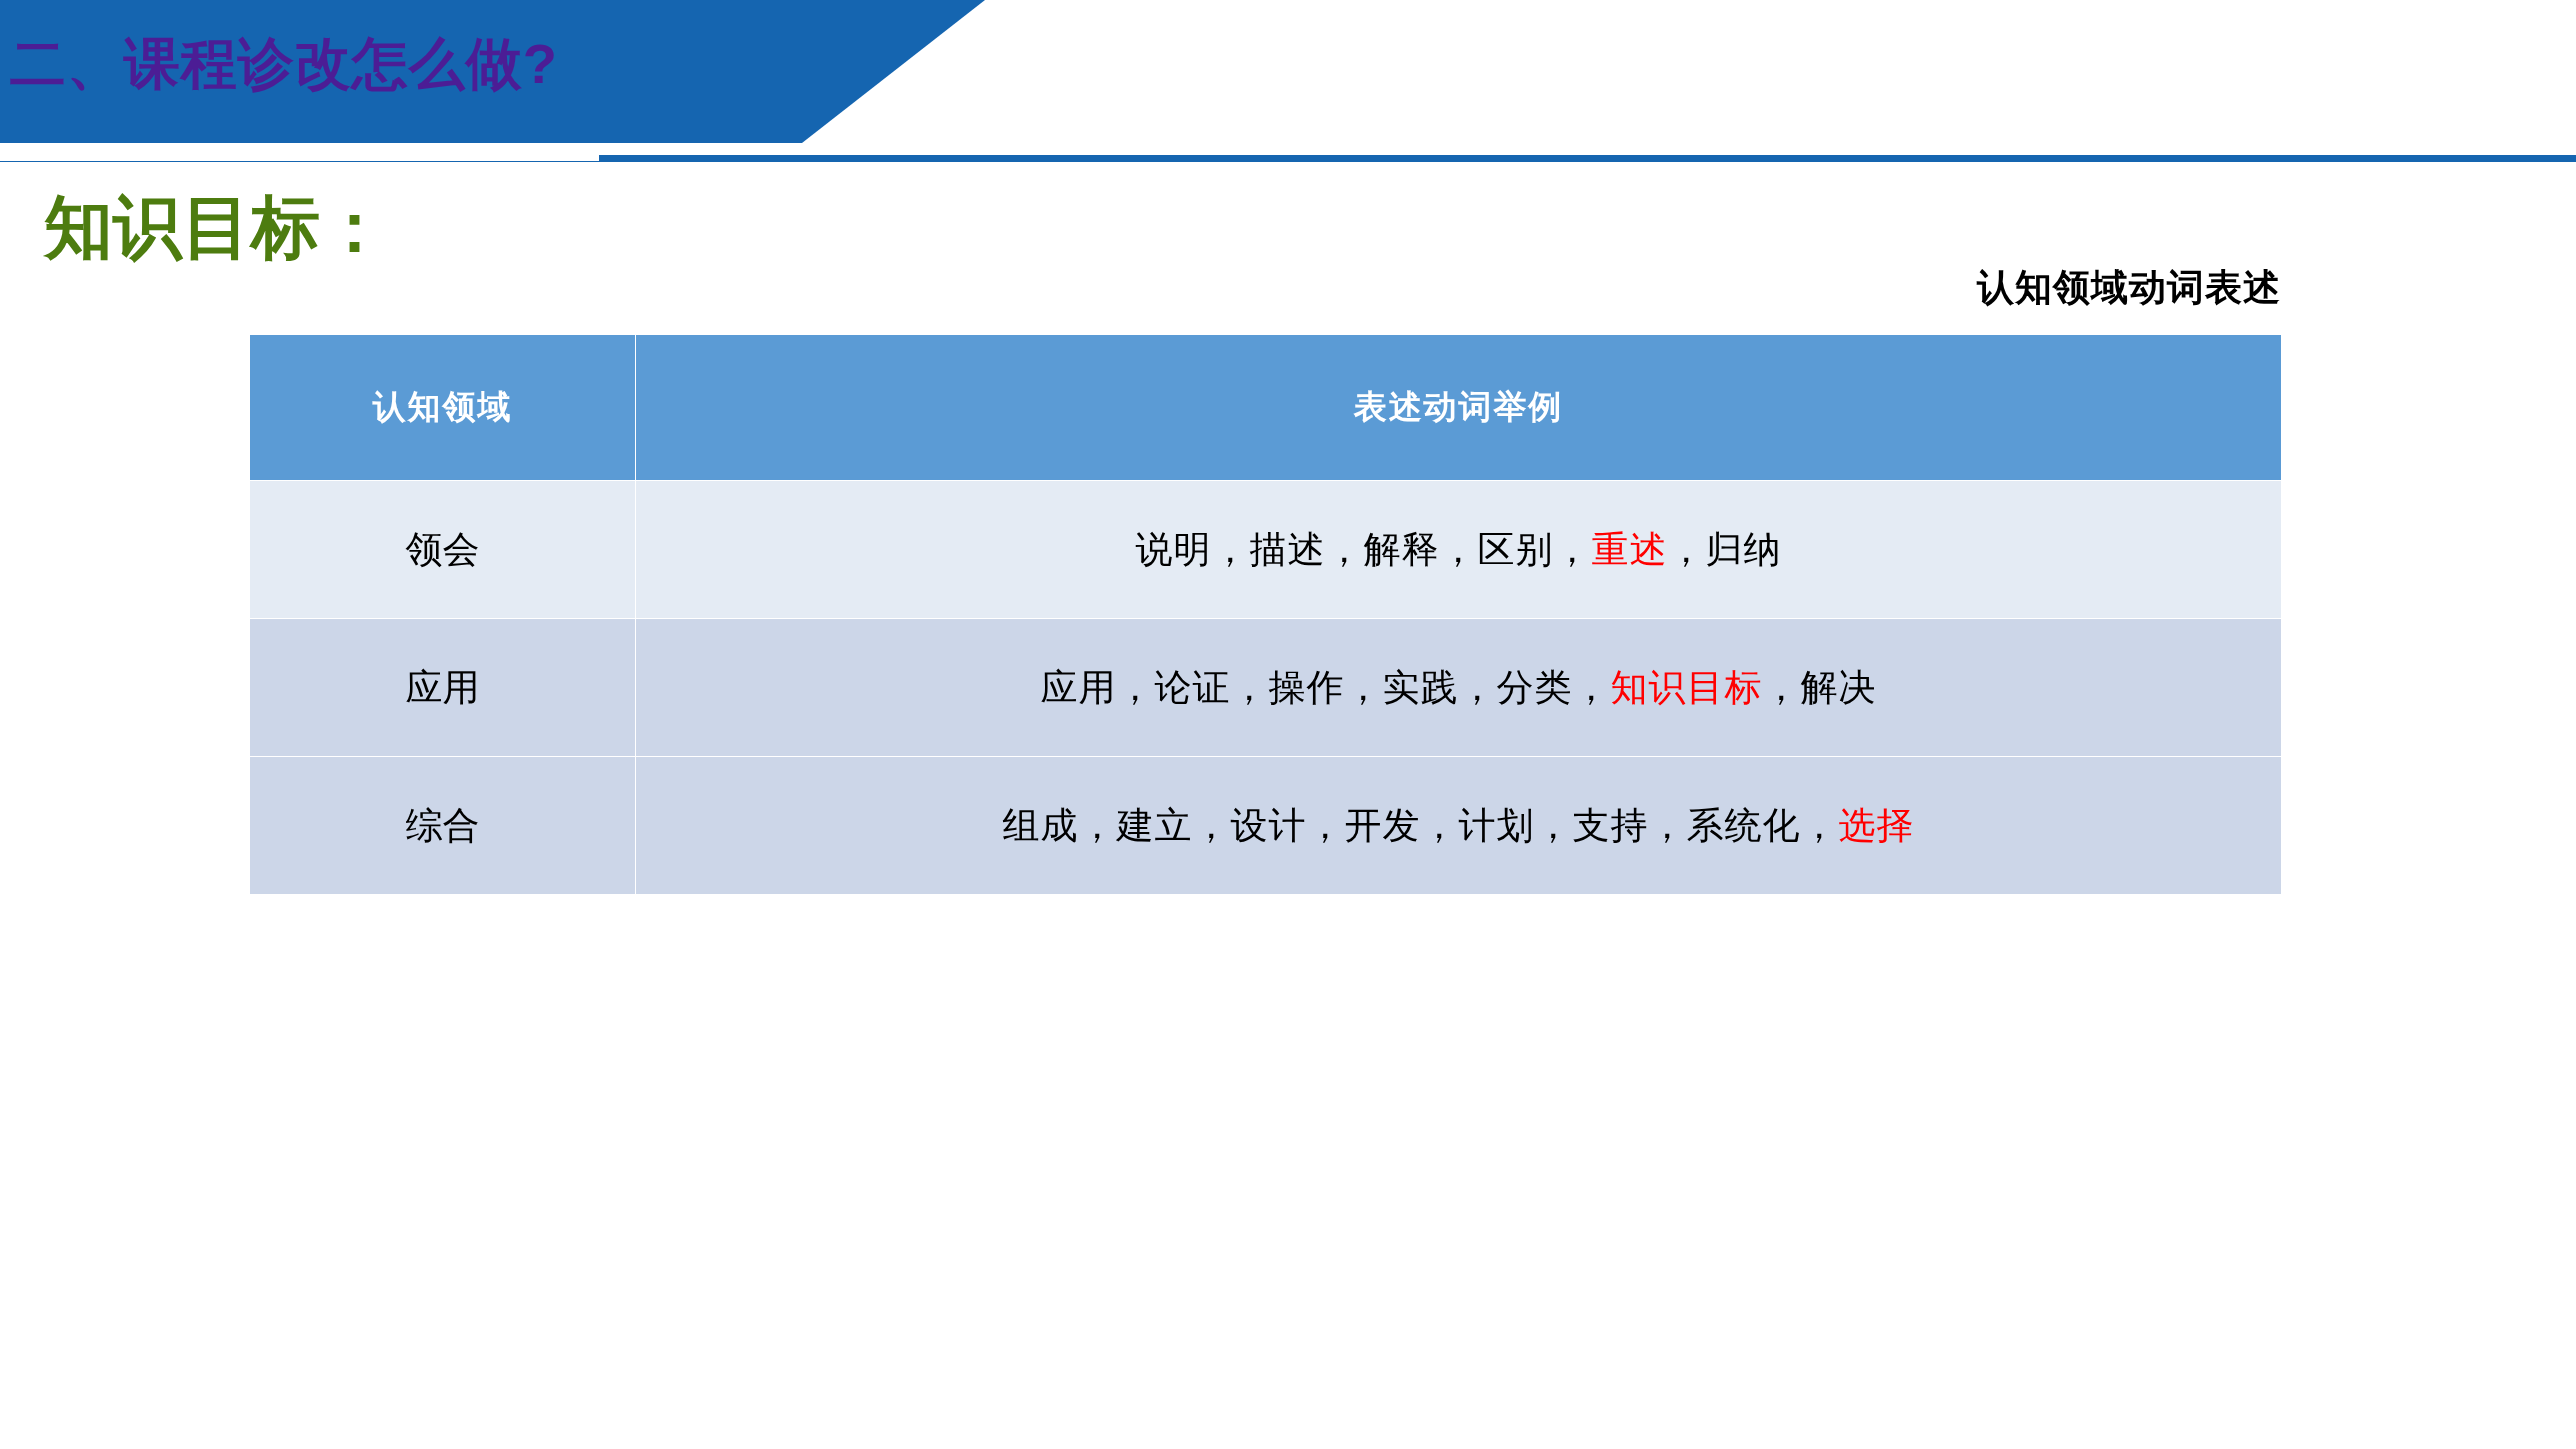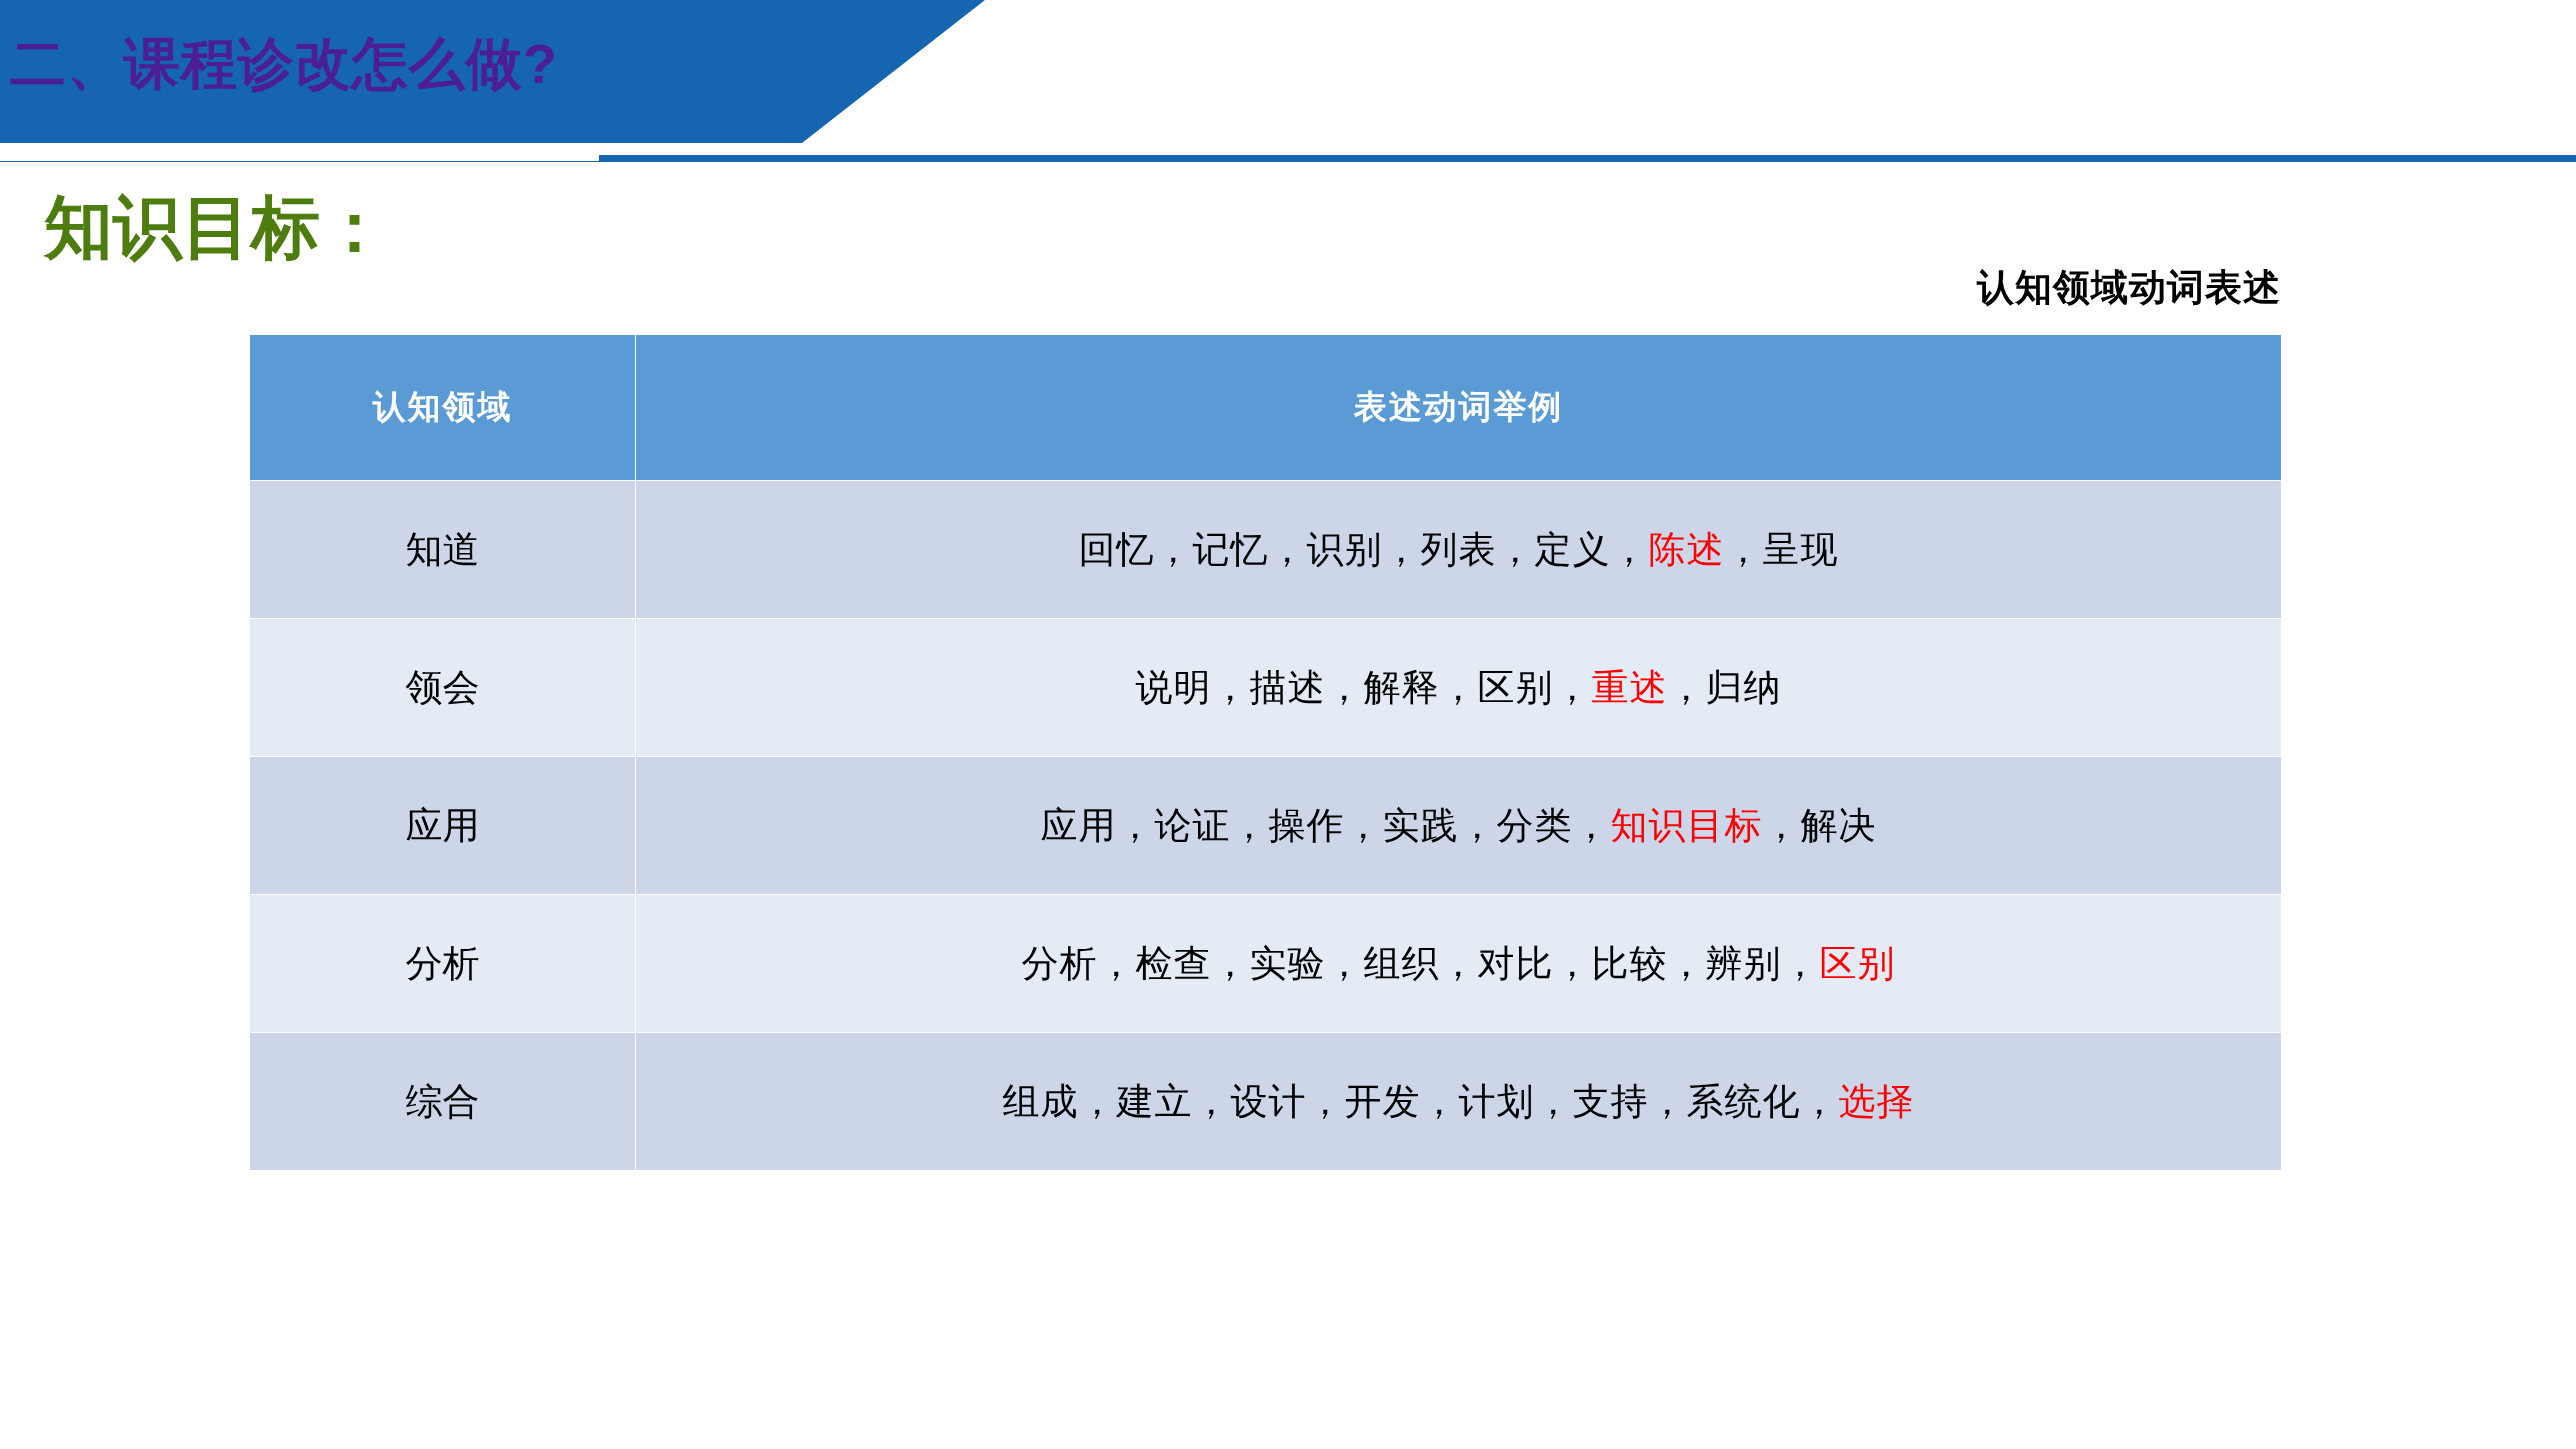--- a/index.html
+++ b/index.html
@@ -129,35 +129,27 @@
       <col class="col-domain">
       <col class="col-verbs">
     </colgroup>
     <thead>
       <tr>
         <th>认知领域</th>
         <th>表述动词举例</th>
       </tr>
     </thead>
     <tbody>
-      <tr class="shade-a">
-        <td class="domain-cell">知道</td>
-        <td class="verbs-cell"><span>回忆，记忆，识别，列表，定义，</span><span class="hl">陈述</span><span>，呈现</span></td>
-      </tr>
       <tr class="shade-b">
         <td class="domain-cell">领会</td>
         <td class="verbs-cell"><span>说明，描述，解释，区别，</span><span class="hl">重述</span><span>，归纳</span></td>
       </tr>
       <tr class="shade-a">
         <td class="domain-cell">应用</td>
         <td class="verbs-cell"><span>应用，论证，操作，实践，分类，</span><span class="hl">知识目标</span><span>，解决</span></td>
-      </tr>
-      <tr class="shade-b">
-        <td class="domain-cell">分析</td>
-        <td class="verbs-cell"><span>分析，检查，实验，组织，对比，比较，辨别，</span><span class="hl">区别</span><span></span></td>
       </tr>
       <tr class="shade-a">
         <td class="domain-cell">综合</td>
         <td class="verbs-cell"><span>组成，建立，设计，开发，计划，支持，系统化，</span><span class="hl">选择</span><span></span></td>
       </tr>
     </tbody>
   </table>
 </div>
 
 

